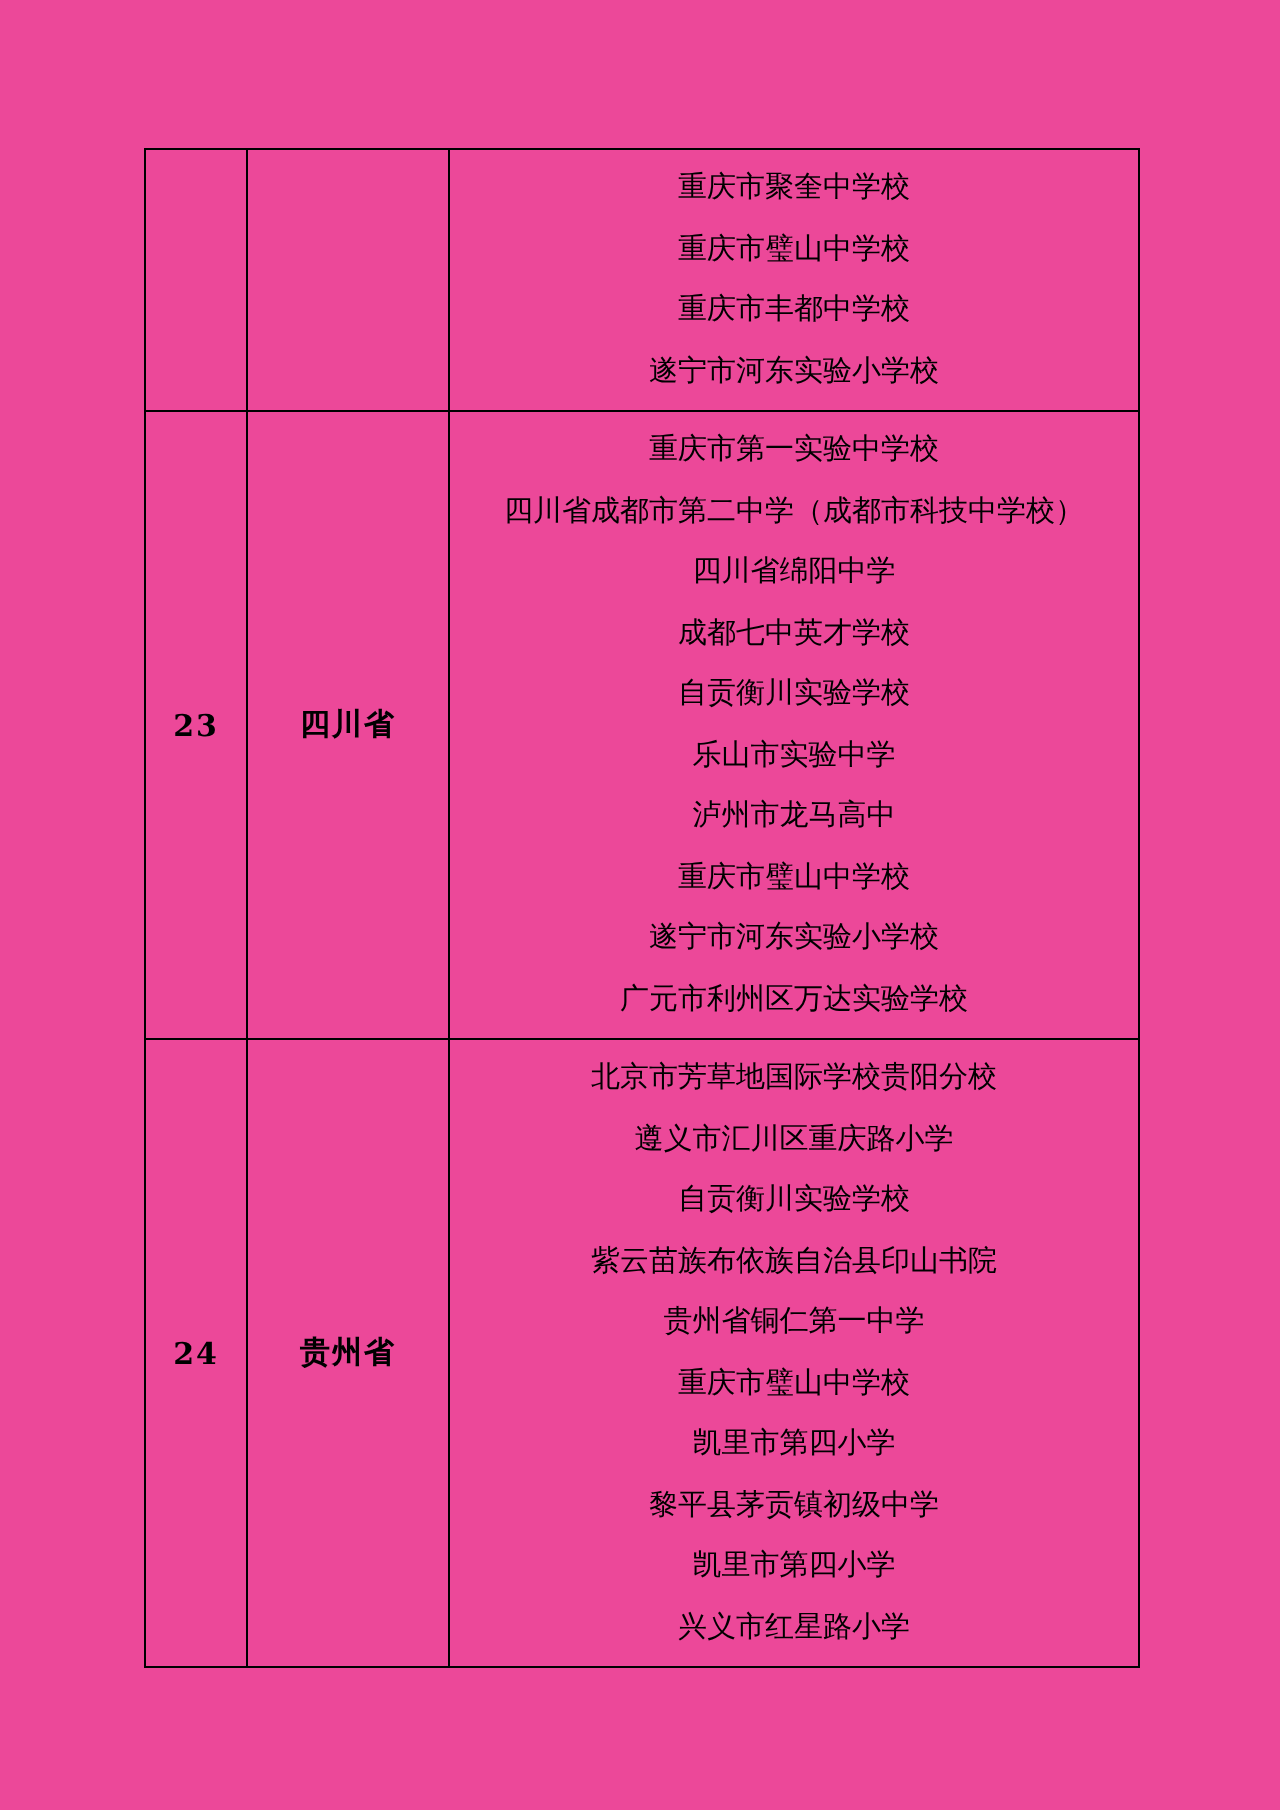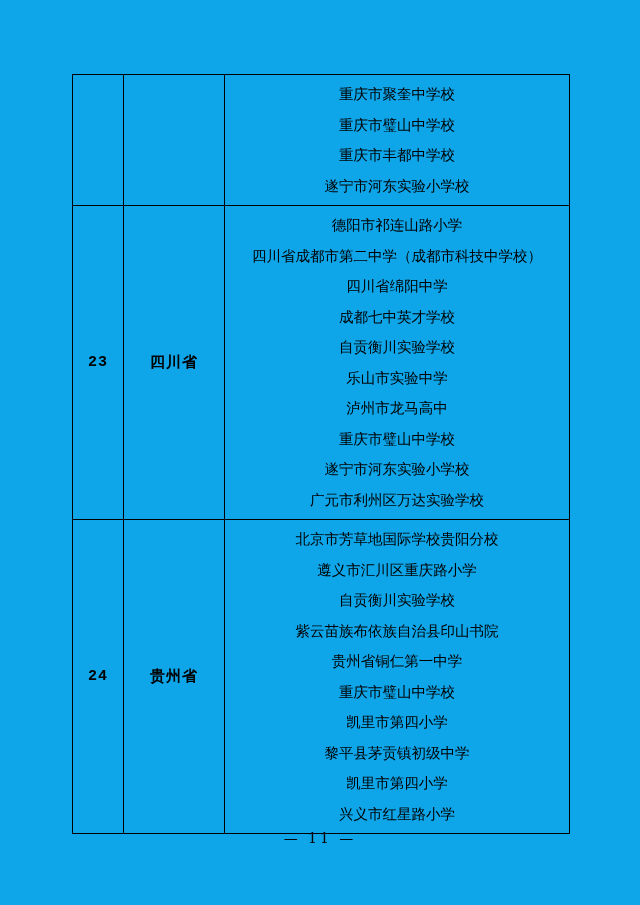--- a/index.html
+++ b/index.html
@@ -14,21 +14,21 @@
     color: #000000;
     position: relative;
     overflow: hidden;
   }
   .page {
     position: absolute;
     left: 0;
     top: 0;
     width: 640px;
     height: 905px;
-    background: #0ea5e9;
+    background: #ec4899;
   }
   .doc-table {
     position: absolute;
     left: 72px;
     top: 74px;
     width: 497px;
     border-collapse: collapse;
     table-layout: fixed;
   }
   .doc-table td {
@@ -38,21 +38,20 @@
     text-align: center;
   }
   .col-num { width: 51px; }
   .col-prov { width: 101px; }
   .col-list { width: 345px; }
 
   .num-cell, .prov-cell {
     font-size: 15px;
     font-weight: bold;
     letter-spacing: 1px;
-    font-family: Liberation Mono, monospace;
   }
   .prov-cell {
     font-weight: bold;
   }
   .list-cell {
     padding: 0;
   }
   .school-list {
     list-style: none;
     margin: 0;
@@ -98,21 +97,21 @@
             <li>遂宁市河东实验小学校</li>
           </ul>
         </td>
       </tr>
 
       <tr>
         <td class="num-cell">23</td>
         <td class="prov-cell">四川省</td>
         <td class="list-cell">
           <ul class="school-list">
-            <li>德阳市祁连山路小学</li>
+            <li>重庆市第一实验中学校</li>
             <li>四川省成都市第二中学（成都市科技中学校）</li>
             <li>四川省绵阳中学</li>
             <li>成都七中英才学校</li>
             <li>自贡衡川实验学校</li>
             <li>乐山市实验中学</li>
             <li>泸州市龙马高中</li>
             <li>重庆市璧山中学校</li>
             <li>遂宁市河东实验小学校</li>
             <li>广元市利州区万达实验学校</li>
           </ul>
@@ -134,15 +133,14 @@
             <li>黎平县茅贡镇初级中学</li>
             <li>凯里市第四小学</li>
             <li>兴义市红星路小学</li>
           </ul>
         </td>
       </tr>
 
     </tbody>
   </table>
 
-  <div class="footer">— 11 —</div>
 
 </div>
 
 </body></html>

